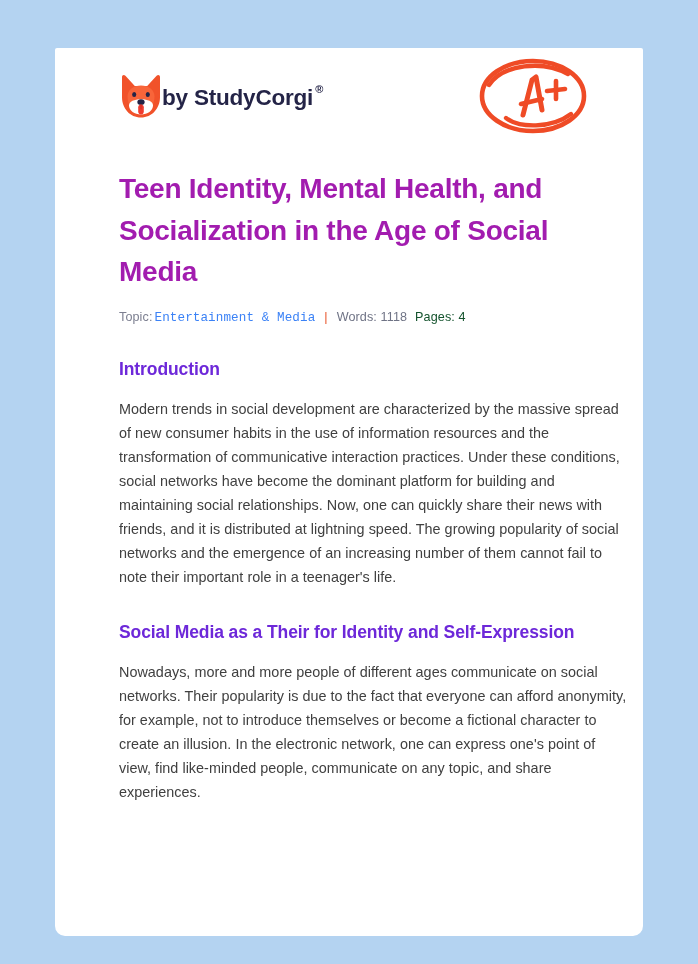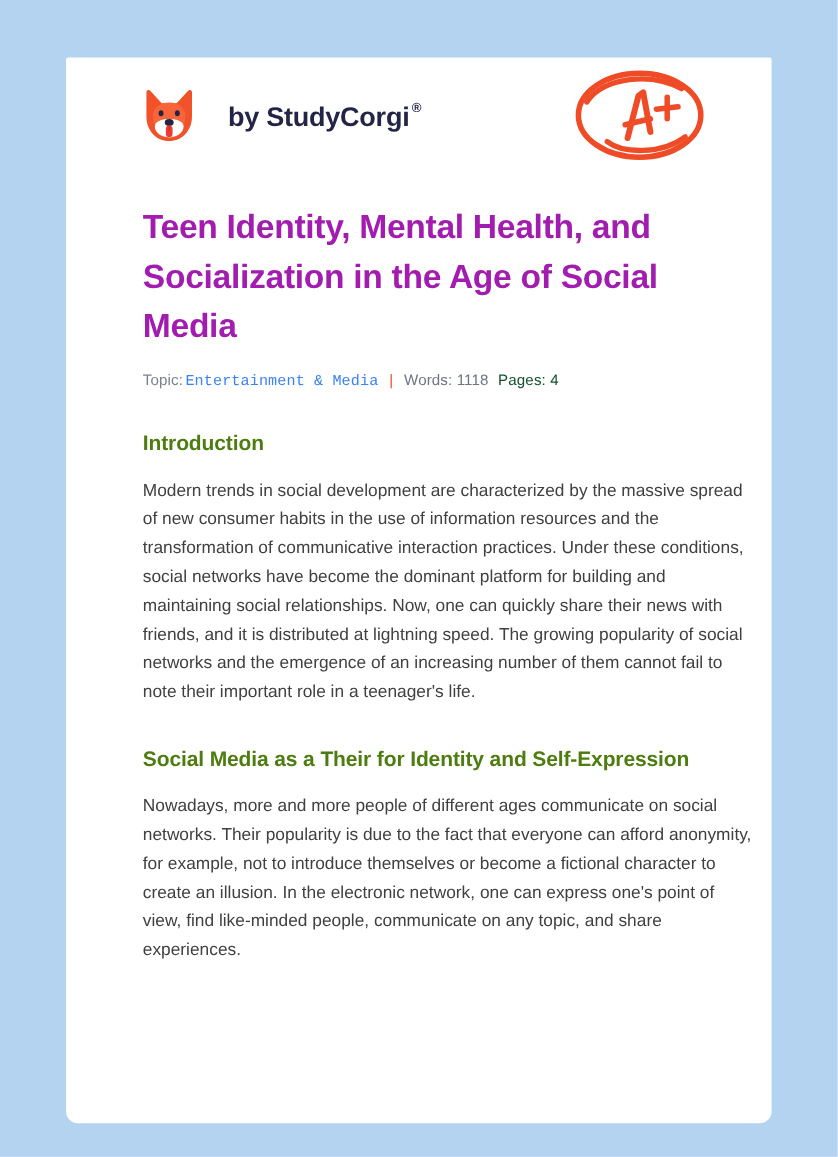--- a/index.html
+++ b/index.html
@@ -34,21 +34,21 @@
     width: 100%;
     height: 100px;
   }
 
   .brand {
     position: absolute;
     left: 65px;
     top: 26px;
     display: flex;
     align-items: center;
-    gap: 28px;
+    gap: 0;
   }
 
   .corgi-logo {
     width: 42px;
     height: 46px;
     display: block;
   }
 
   .brand-text {
     font-size: 22.5px;
@@ -116,21 +116,21 @@
     margin: 0 9px;
   }
   .meta-words { color: #6f7385; text-align: center; }
   .meta-pages { color: #14532d; margin-left: 8px; }
 
   .section-heading {
     margin: 31px 0 0 0;
     font-size: 17.5px;
     line-height: 24px;
     font-weight: bold;
-    color: #4d7c0f;
+    color: #6d28d9;
     letter-spacing: -0.1px;
     width: 505px;
   }
 
   .para {
     margin: 16px 0 0 0;
     font-size: 14.4px;
     line-height: 24px;
     color: #404040;
     width: 510px;

